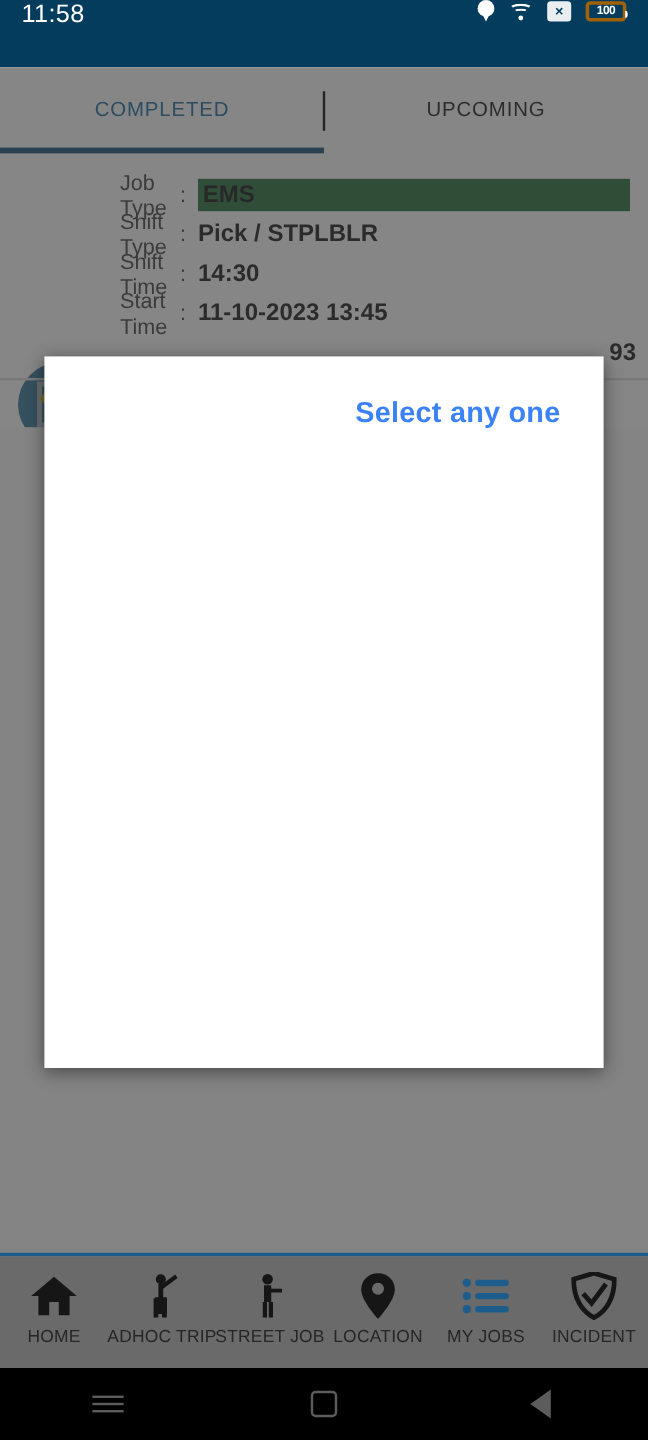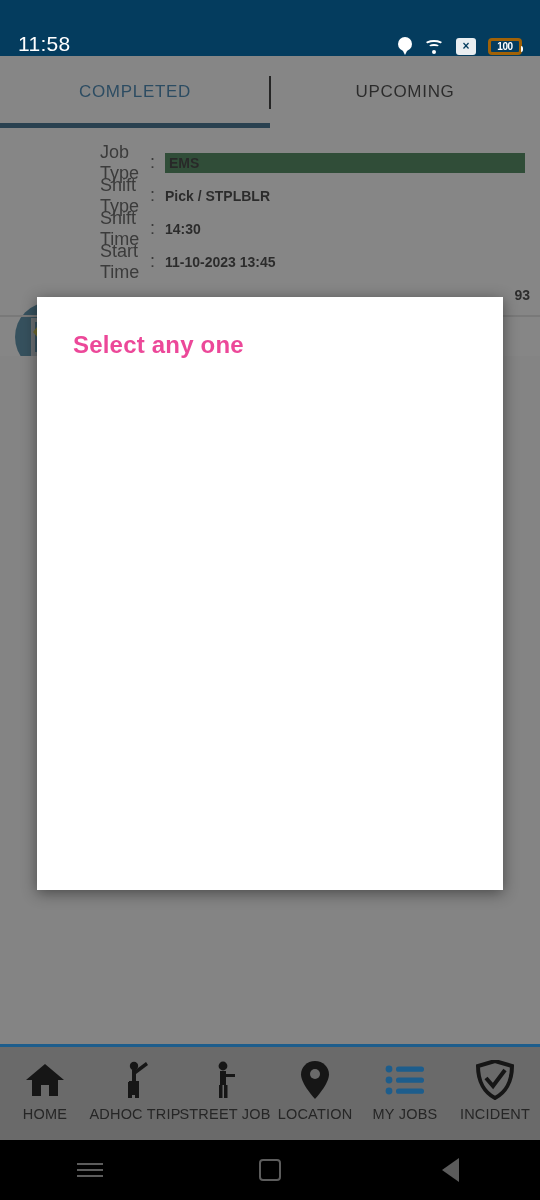--- a/index.html
+++ b/index.html
@@ -9,21 +9,21 @@
     background:#000;
     overflow:hidden;
     position:relative;
   }
   #screen { position:relative; width:540px; height:1200px; overflow:hidden; }
 
   
   .statusbar {
     position:absolute; top:0; left:0; width:540px; height:56px;
     background:#043c5e;
-    display:flex; align-items:flex-end; justify-content:space-between;
+    display:flex; align-items:flex-start; justify-content:space-between;
     padding:0 18px;
   }
   .status-time { color:#fff; font-size:21px; letter-spacing:.3px; }
   .status-icons { display:flex; align-items:center; gap:12px; }
   .ic-pin { width:14px; height:19px; position:relative; }
   .ic-pin:before {
     content:""; position:absolute; left:0; top:0; width:14px; height:14px;
     border-radius:50% 50% 50% 50%; background:#fff;
   }
   .ic-pin:after {
@@ -91,21 +91,21 @@
     position:absolute; left:16px; top:16px; width:38px; height:38px;
     border:4px solid #b9c6ce;
   }
   .card-icon .tick {
     position:absolute; left:12px; top:4px; width:46px; height:52px;
   }
   .rows { position:absolute; left:0; top:2px; width:540px; padding-top:16px; }
   .row { display:flex; align-items:center; height:33px; }
   .row .lbl { width:150px; padding-left:100px; color:#3a3a3a; font-size:18px; }
   .row .col { width:15px; color:#3a3a3a; font-size:18px; }
-  .row .val { flex:1; color:#111; font-size:14px; font-weight:bold; }
+  .row .val { flex:1; color:#111; font-size:20px; font-weight:bold; }
   .row .val.hl {
     background:#1d6b33; color:#0a0a0a; margin-right:15px;
     padding:2px 4px; font-weight:bold;
   }
   .card-sep { position:absolute; left:0; top:187px; width:540px; height:2px; background:#dcdcdc; }
 
   .bodyfill { position:absolute; left:0; top:300px; width:540px; height:691px; background:#fafafa; }
 
   
   .scrim {
@@ -140,22 +140,22 @@
     border-bottom:12px solid transparent; border-right:17px solid #5c5c5c;
   }
 
   
   .dialog {
     position:absolute; left:37px; top:297px; width:466px; height:593px;
     background:#fff; box-shadow:0 3px 14px rgba(0,0,0,.45);
     padding:0 36px;
   }
   .dialog-title {
-    font-size:24px; font-weight:bold; color:#ec4899;
-    padding-top:34px; padding-bottom:12px; letter-spacing:.2px;
+    font-size:24px; font-weight:bold; color:#3b82f6;
+    padding-top:34px; padding-bottom:12px; letter-spacing:.2px;text-align:right;
   }
   .dialog-list { padding-top:4px; }
   .dialog-item {
     height:72px; display:flex; align-items:center;
     font-size:20px; color:#1f1f1f; letter-spacing:.2px;
   }
 </style>
 </head>
 <body>
 

